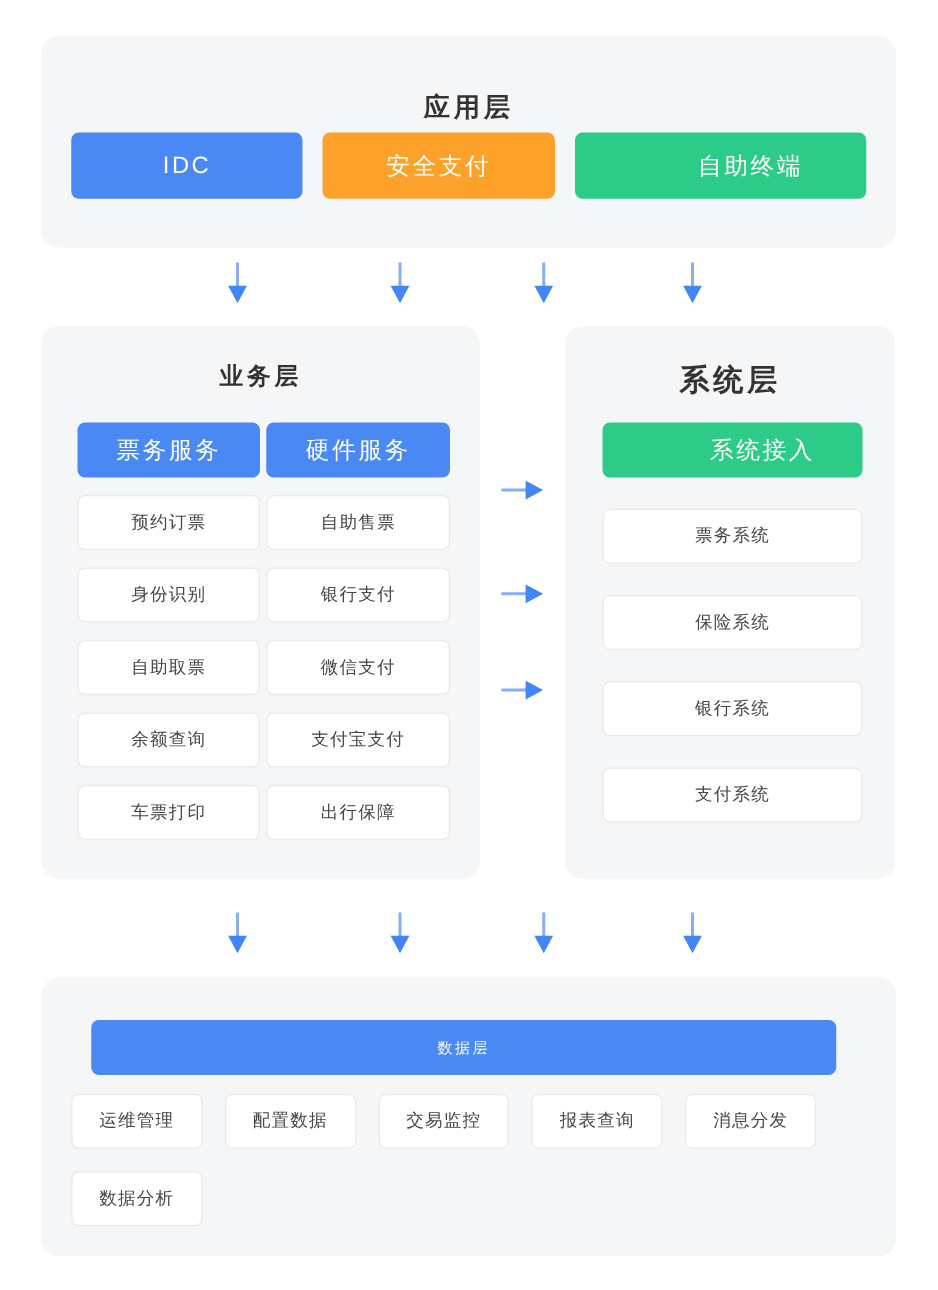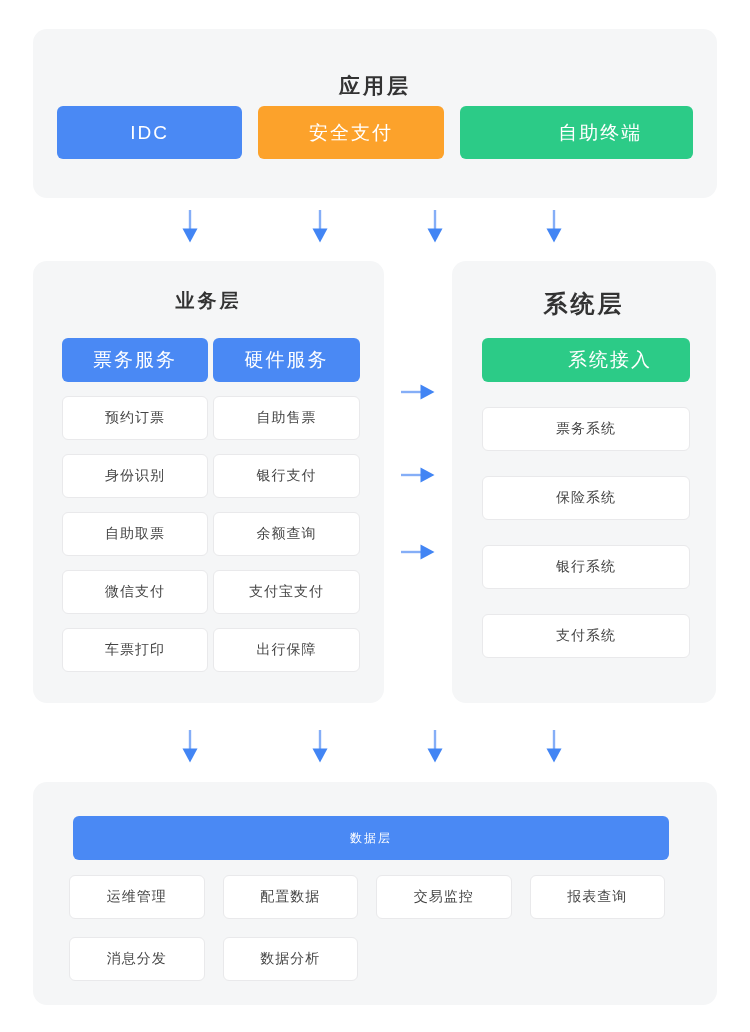--- a/index.html
+++ b/index.html
@@ -47,22 +47,22 @@
   .sys-panel{left:452px;top:261px;width:264px;height:442px;}
   .sys-title{top:27px;font-size:24px;}
   .sys-list{
     position:absolute;left:30px;top:77px;width:208px;
     display:grid;grid-auto-rows:44px;row-gap:25px;
   }
   
   .data-panel{left:33px;top:782px;width:684px;height:223px;}
   .data-bar{position:absolute;left:40px;top:34px;width:596px;height:44px;font-size:12px;}
   .data-grid{
-    position:absolute;left:36px;top:93px;width:596px;
-    display:grid;grid-template-columns:1fr 1fr 1fr 1fr;grid-auto-rows:44px;
+    position:absolute;left:24px;top:93px;width:596px;
+    display:grid;grid-template-columns:1fr 1fr 1fr 1fr 1fr;grid-auto-rows:44px;
     column-gap:10px;row-gap:15px;gap:18px;
   }
   .arrow{position:absolute;}
   .arrow-stem{stroke:var(--arrow-stem,#85AEF7);stroke-width:2.4;}
   .arrow-head{fill:var(--arrow_blue);}
   svg .arrow-stem{stroke:var(--arrow_stem);}
 </style>
 </head>
 <body>
 
@@ -97,22 +97,22 @@
   <div class="panel biz-panel">
     <div class="panel-title biz-title">业务层</div>
     <div class="biz-grid">
       <div class="btn c-blue">票务服务</div>
       <div class="btn c-blue">硬件服务</div>
       <div class="cell">预约订票</div>
       <div class="cell">自助售票</div>
       <div class="cell">身份识别</div>
       <div class="cell">银行支付</div>
       <div class="cell">自助取票</div>
+      <div class="cell">微信支付</div>
       <div class="cell">余额查询</div>
-      <div class="cell">微信支付</div>
       <div class="cell">支付宝支付</div>
       <div class="cell">车票打印</div>
       <div class="cell">出行保障</div>
     </div>
   </div>
 
   <svg class="arrow" style="left:401px;top:383px;" width="34" height="18">
     <line class="arrow-stem" x1="0" y1="9" x2="21" y2="9"></line>
       <polygon class="arrow-head" points="19.5,1.5 19.5,16.5 33.5,9"></polygon>
   </svg>

